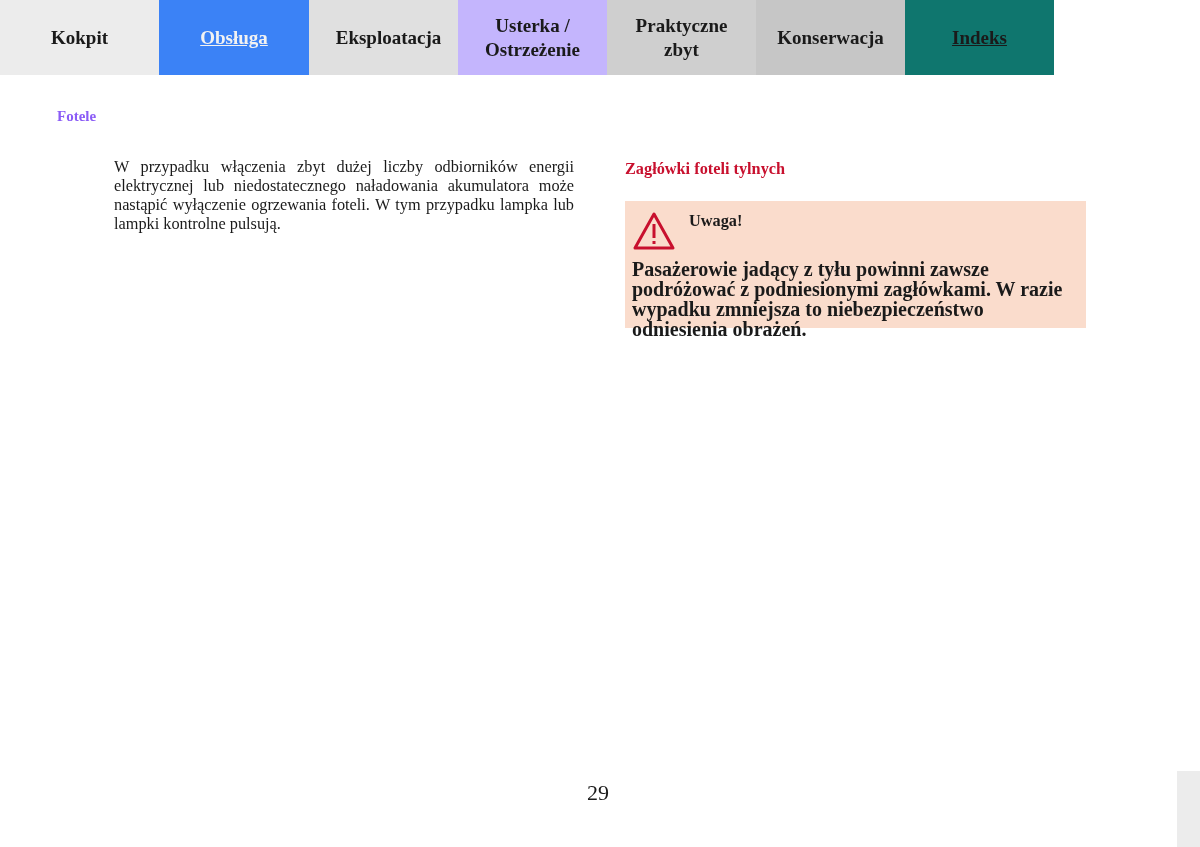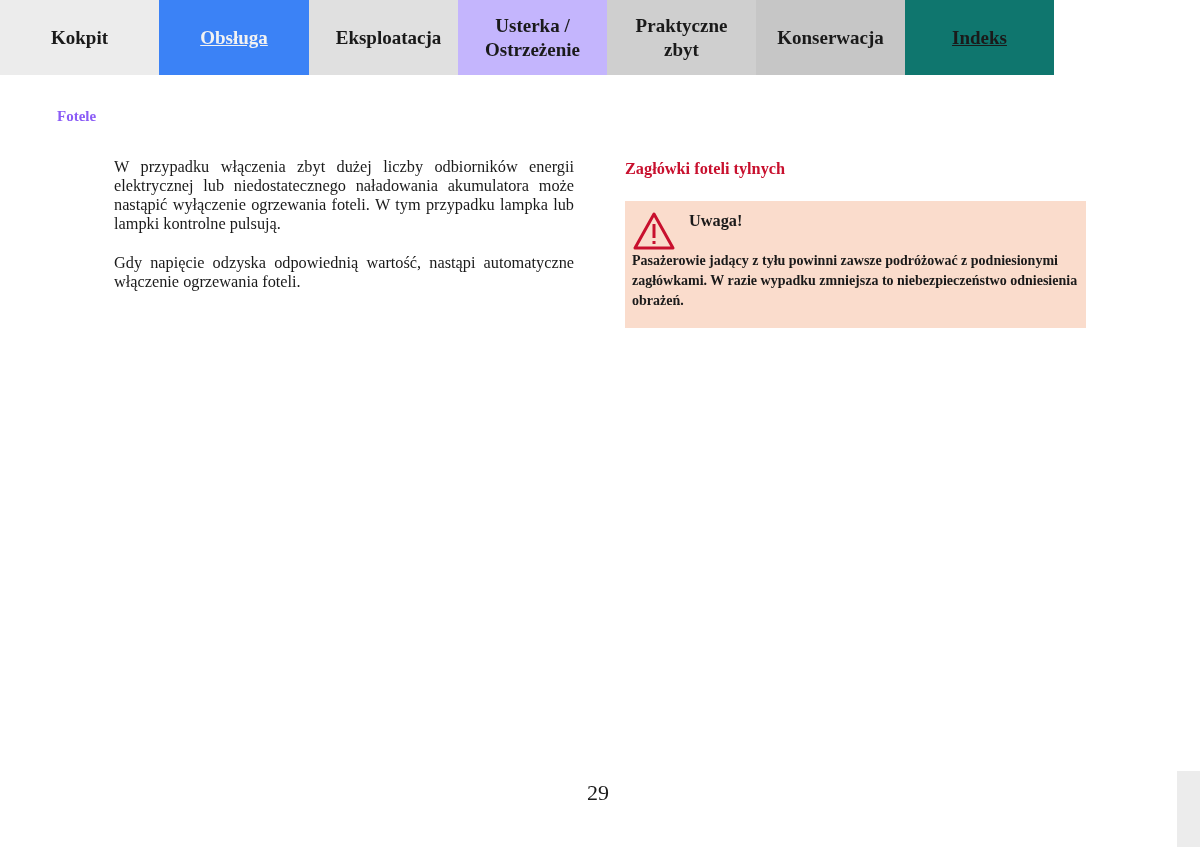--- a/index.html
+++ b/index.html
@@ -40,21 +40,22 @@
   .warning-box {
     position: absolute; left: 625px; top: 201px; width: 461px; height: 127px;
     background: #fadccc; box-sizing: border-box; padding: 10px 7px;
   }
   .warning-head { display: flex; align-items: flex-start; height: 40px; }
   .warning-icon { width: 44px; height: 40px; margin-right: 13px; }
   .warning-title {
     font-family: "Liberation Serif", serif; font-weight: bold; font-size: 16.3px; color: #1a1a1a;
   }
   .warning-text {
-    font-family: "Liberation Serif", serif; font-weight: bold; font-size: 14px; line-height: 20px;
+    margin-top: 8px;
+    font-family: "Liberation Serif", serif; font-weight: bold; font-size: 20px; line-height: 20px;
     color: #1a1a1a;
   }
   .page-number {
     position: absolute; left: 587px; top: 780px;
     font-family: "Liberation Serif", serif; font-size: 22px; color: #1a1a1a;
   }
   .side-marker {
     position: absolute; left: 1177px; top: 771px; width: 23px; height: 76px;
     background: #ececec;
   }
@@ -83,21 +84,20 @@
   </div>
   <div class="tab" style="width:149px;background:#0f766e;text-decoration:underline;">
     <span>Indeks</span>
   </div>
 </nav>
 
 <div class="section-label">Fotele</div>
 
 <div class="body-text">
   <p>W przypadku włączenia zbyt dużej liczby odbiorników energii elektrycznej lub niedostatecznego naładowania akumulatora może nastąpić wyłączenie ogrzewania foteli. W tym przypadku lampka lub lampki kontrolne pulsują.</p>
-  <p>Gdy napięcie odzyska odpowiednią wartość, nastąpi automatyczne włączenie ogrzewania foteli.</p>
 </div>
 
 <div class="subheading">Zagłówki foteli tylnych</div>
 
 <div class="warning-box">
   <div class="warning-head">
     <svg class="warning-icon" viewBox="0 0 44 40">
       <polygon points="22,3 41,37 3,37" fill="none" stroke="#c8102e" stroke-width="3" stroke-linejoin="round"></polygon>
       <rect x="20.5" y="13" width="3" height="14" fill="#c8102e"></rect>
       <rect x="20.5" y="30" width="3" height="3" fill="#c8102e"></rect>

